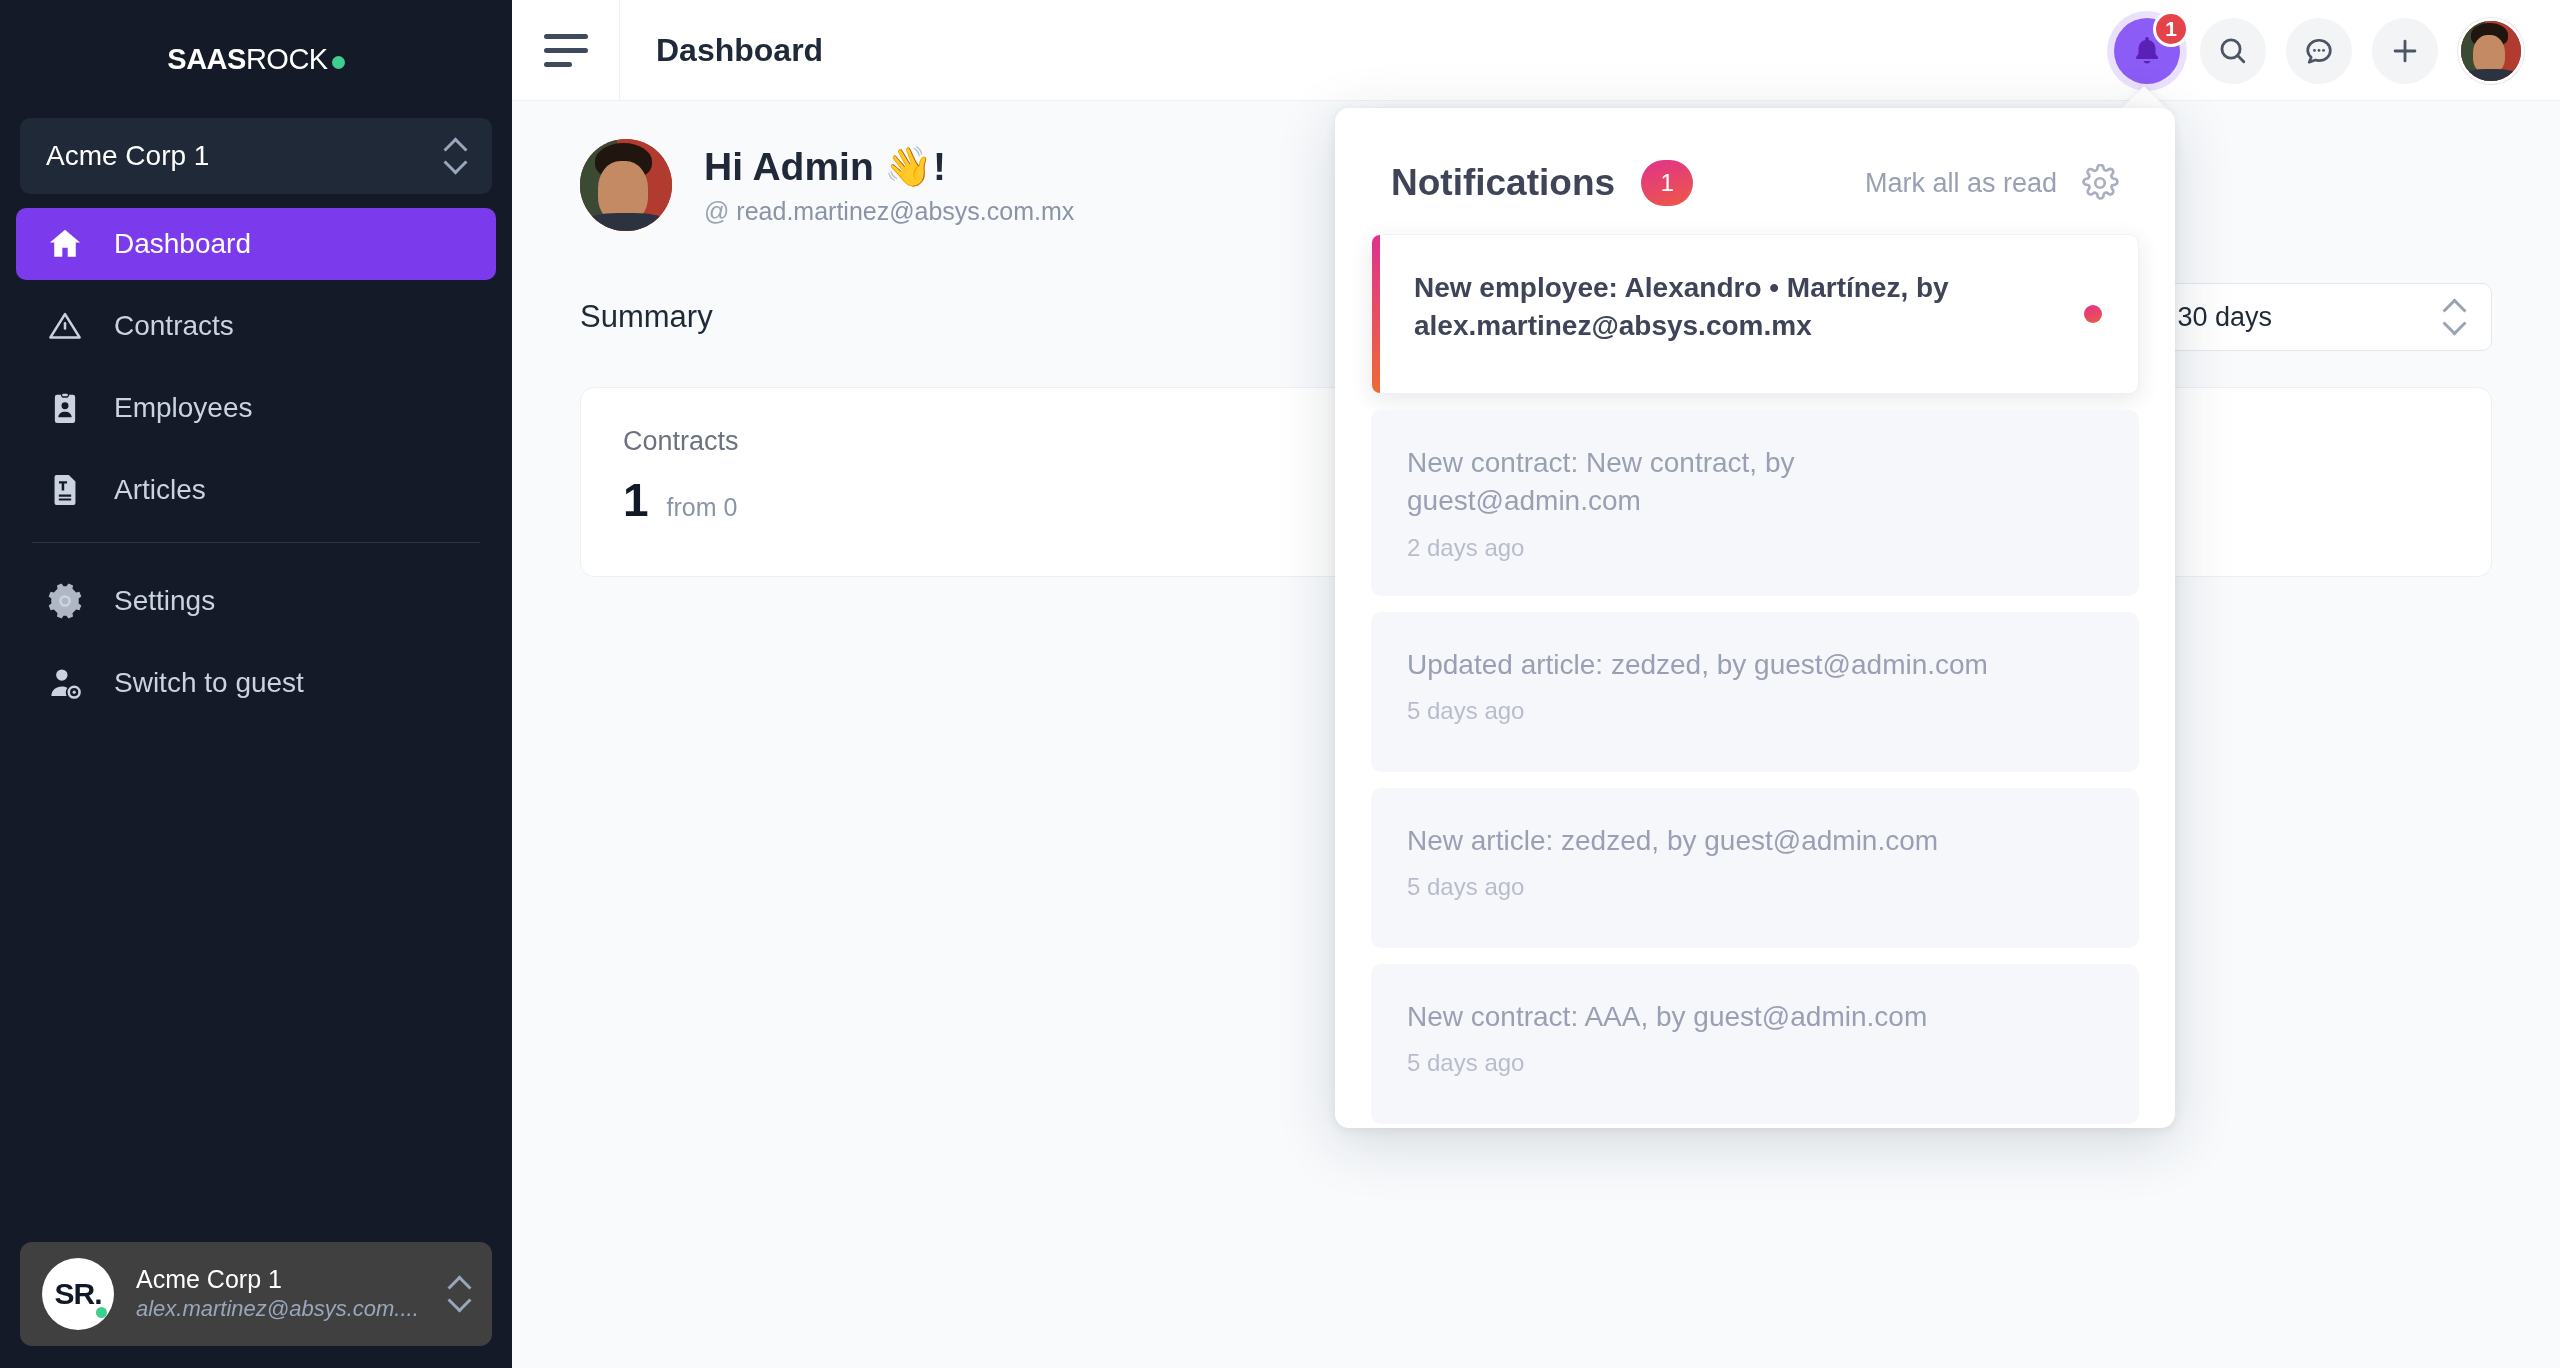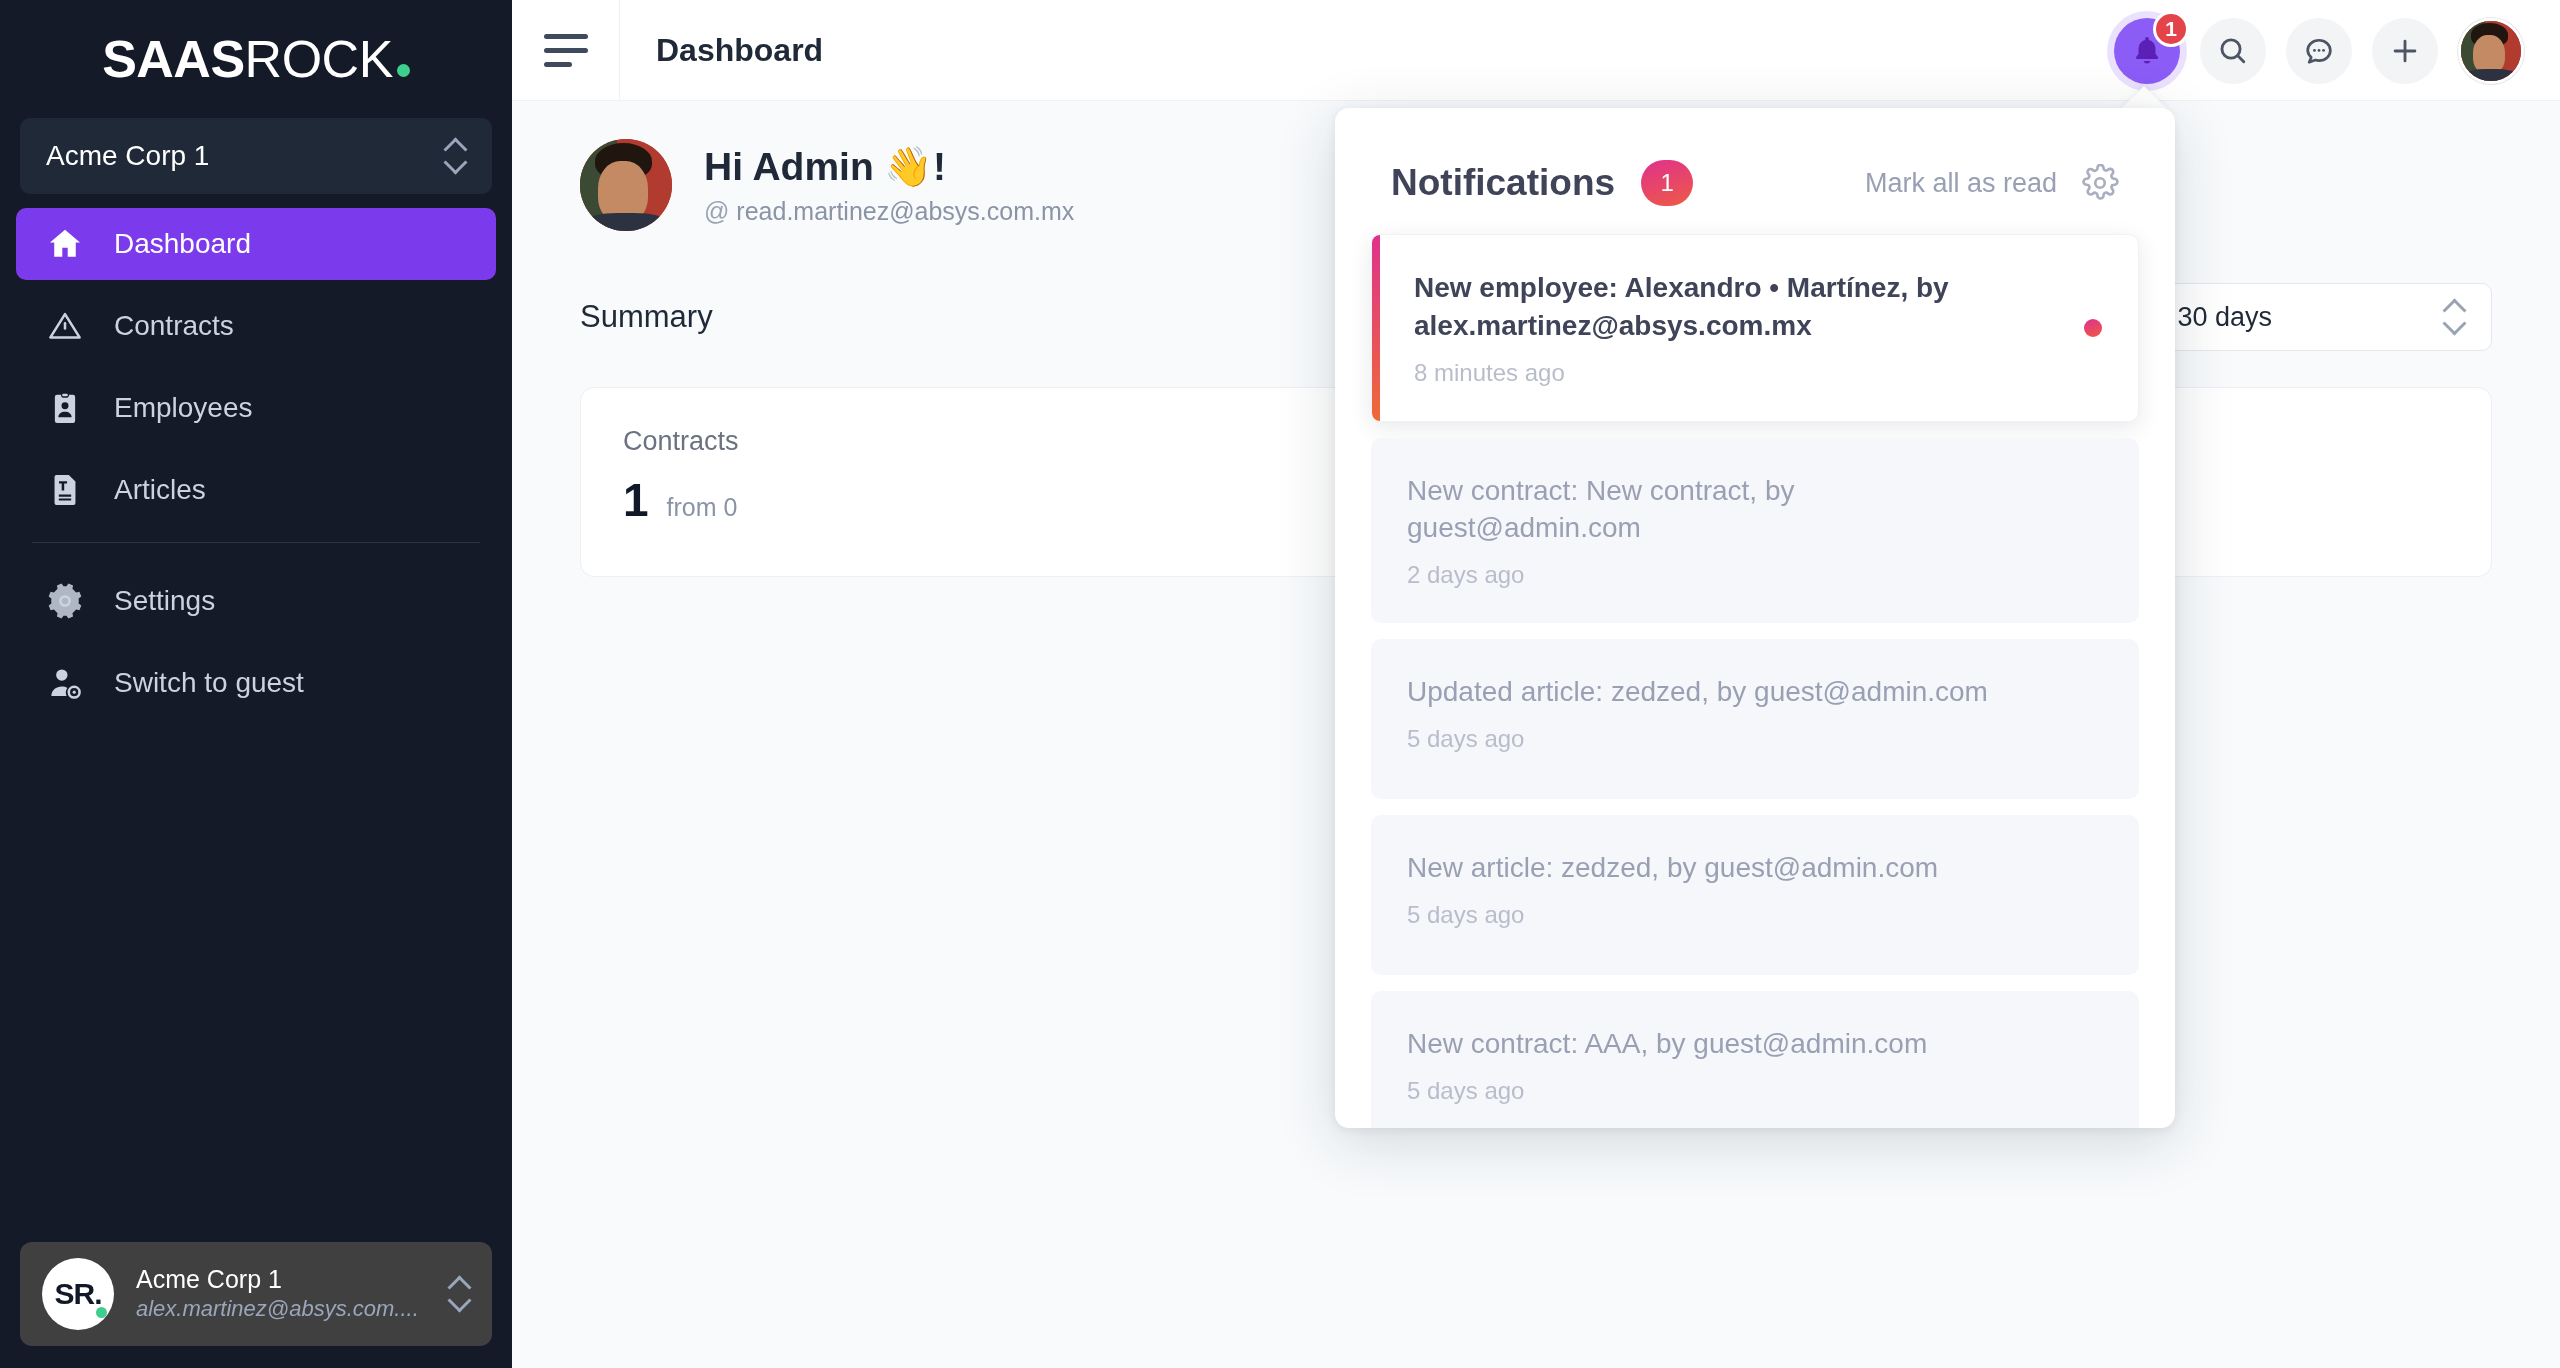--- a/index.html
+++ b/index.html
@@ -17,21 +17,21 @@
     width: 512px; height: 1368px;
     background: #141a27;
     display: flex; flex-direction: column;
   }
   .brand {
     height: 118px;
     display: flex; align-items: center; justify-content: center;
     user-select: none;
   }
   .brand-text {
-    font-size: 52px; letter-spacing: -0.5px; color: #ffffff;
+    font-size: 29px; letter-spacing: -0.5px; color: #ffffff;
   }
   .brand-text .b { font-weight: 700; }
   .brand-text .n { font-weight: 400; }
   .brand-dot {
     display: inline-block; width: 13px; height: 13px;
     border-radius: 50%; background: #3ecf8e; margin-left: 4px;
     vertical-align: baseline;
   }
 
   .tenant-switch {
@@ -468,21 +468,20 @@
             <path d="M19.4 14a1.6 1.6 0 0 0 .3 1.8l.1.1a1.9 1.9 0 1 1-2.7 2.7l-.1-.1a1.6 1.6 0 0 0-1.8-.3 1.6 1.6 0 0 0-1 1.5v.2a1.9 1.9 0 0 1-3.8 0v-.1a1.6 1.6 0 0 0-1-1.5 1.6 1.6 0 0 0-1.8.3l-.1.1a1.9 1.9 0 1 1-2.7-2.7l.1-.1a1.6 1.6 0 0 0 .3-1.8 1.6 1.6 0 0 0-1.5-1h-.2a1.9 1.9 0 1 1 0-3.8h.1a1.6 1.6 0 0 0 1.5-1 1.6 1.6 0 0 0-.3-1.8l-.1-.1a1.9 1.9 0 1 1 2.7-2.7l.1.1a1.6 1.6 0 0 0 1.8.3h.1a1.6 1.6 0 0 0 1-1.5v-.2a1.9 1.9 0 1 1 3.8 0v.1a1.6 1.6 0 0 0 1 1.5 1.6 1.6 0 0 0 1.8-.3l.1-.1a1.9 1.9 0 1 1 2.7 2.7l-.1.1a1.6 1.6 0 0 0-.3 1.8v.1a1.6 1.6 0 0 0 1.5 1h.2a1.9 1.9 0 1 1 0 3.8h-.1a1.6 1.6 0 0 0-1.5 1z"></path>
           </svg>
       </div>
     </div>
   </div>
 
   <div class="notif-list">
 
     <div class="notif-item unread">
       <div class="notif-msg">New employee: Alexandro • Martínez, by alex.martinez@absys.com.mx</div>
-      <div class="notif-time">8 minutes ago</div>
       <span class="unread-dot"></span>
     </div>
 
     <div class="notif-item">
       <div class="notif-msg">New contract: New contract, by guest@admin.com</div>
       <div class="notif-time">2 days ago</div>
     </div>
 
     <div class="notif-item">
       <div class="notif-msg">Updated article: zedzed, by guest@admin.com</div>

